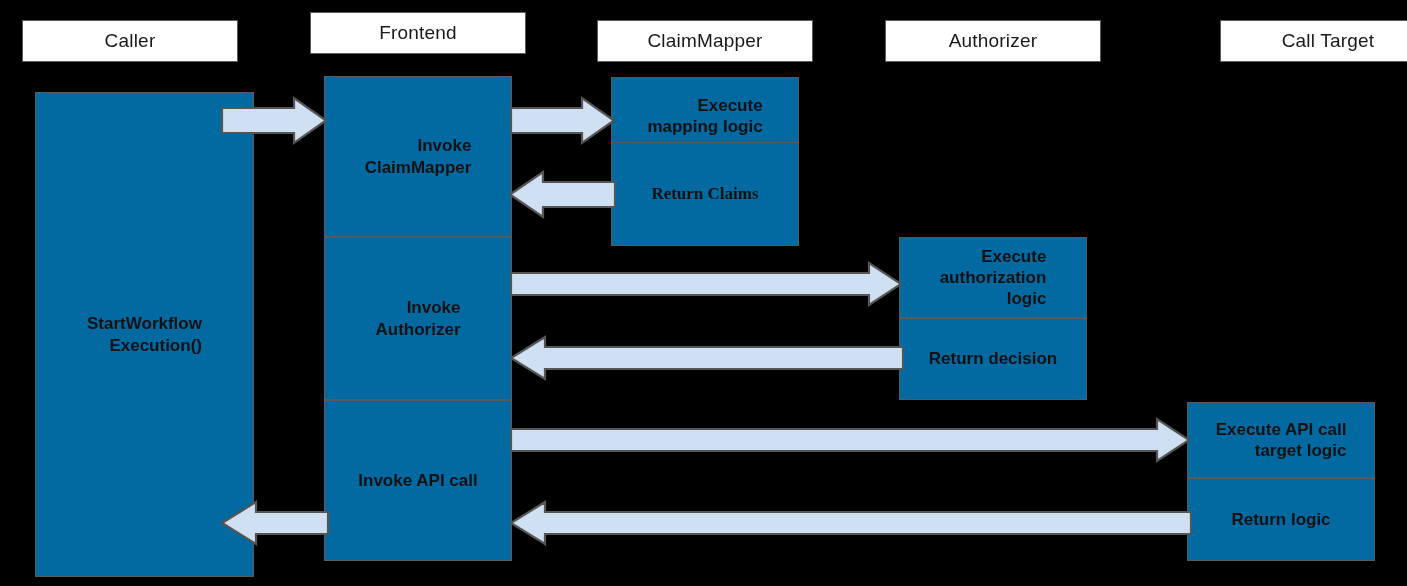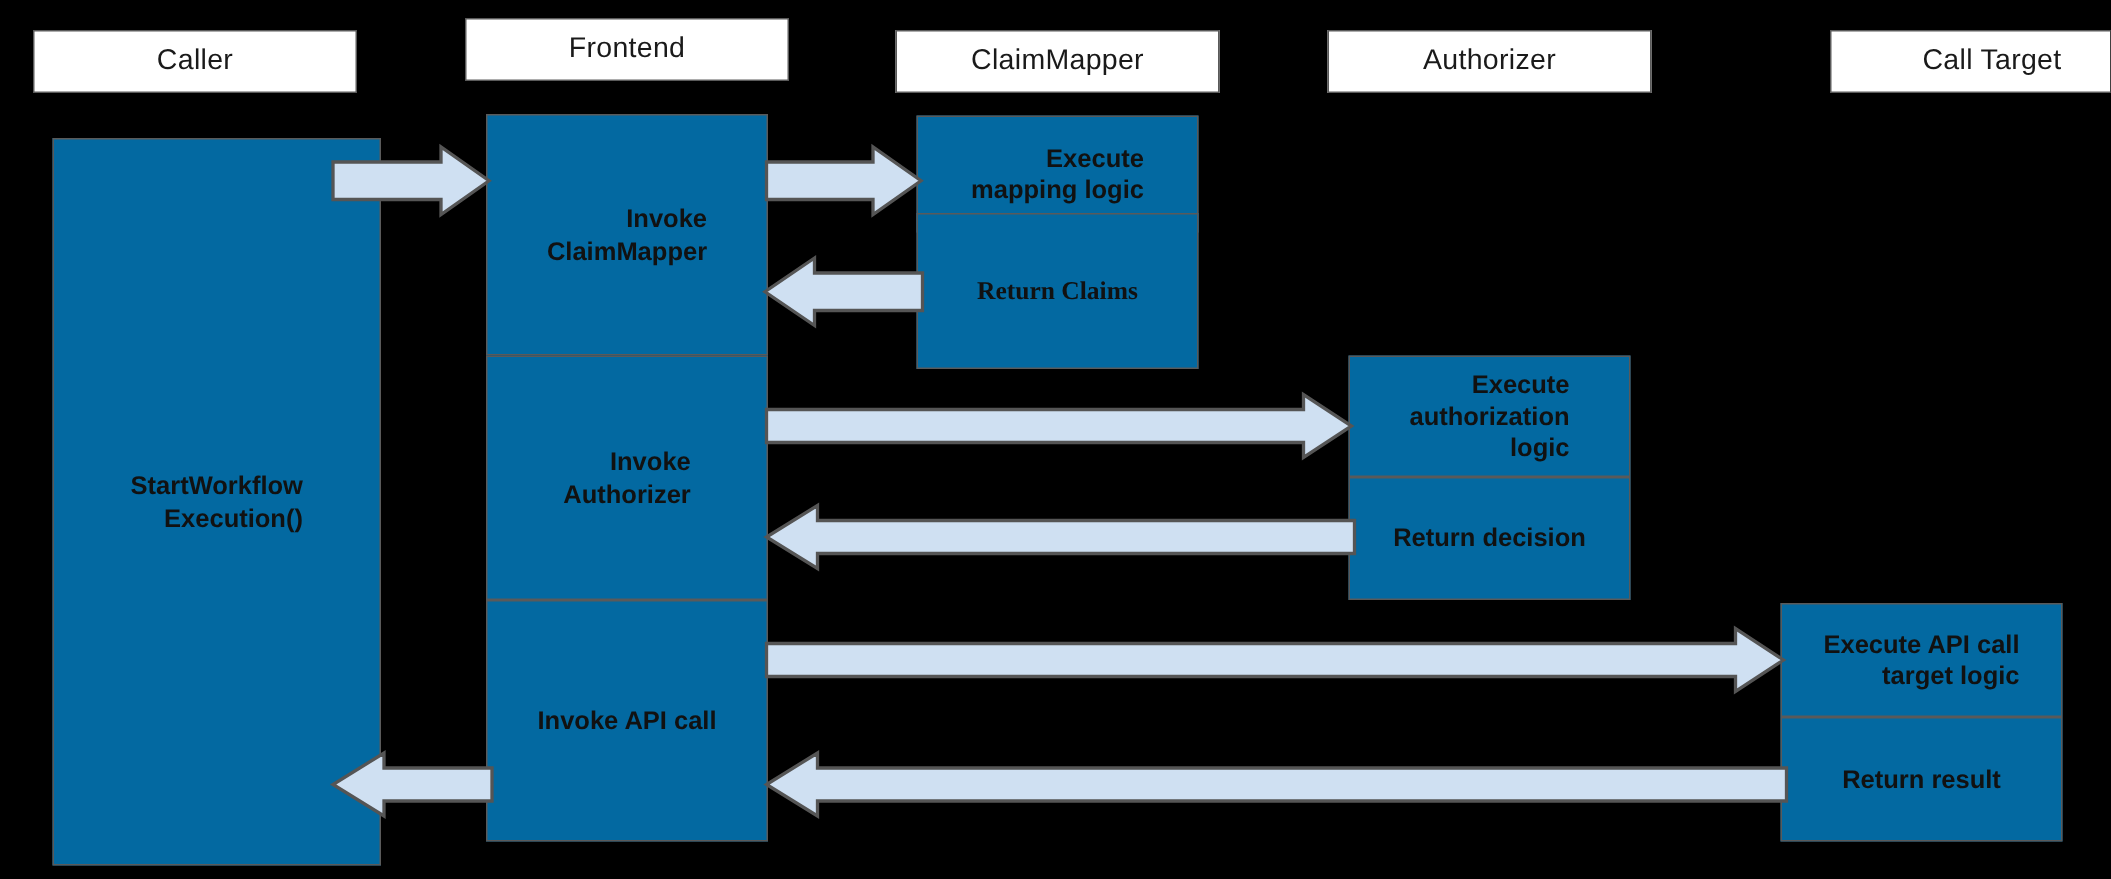--- a/index.html
+++ b/index.html
@@ -122,21 +122,21 @@
   <div class="act-box" style="left:1187px; top:402px; width:188px; height:76px;">
     <span class="label-span">Execute API call
 target logic</span>
   </div>
 
   <div class="act-box" style="left:899px; top:318px; width:188px; height:82px;">
     <span class="label-span">Return decision</span>
   </div>
 
   <div class="act-box" style="left:1187px; top:478px; width:188px; height:83px;">
-    <span class="label-span">Return result</span>
+    <span class="label-span">Return logic</span>
   </div>
 
   <div class="arrow" style="left:222px; top:98px; width:105px; height:45px;">
     <svg width="105" height="45" viewBox="0 0 105 45">
       <polygon points="0,10 72,10 72,0 104,22.5 72,45 72,35 0,35" fill="#cfe0f2" stroke="#555555" stroke-width="2.2" stroke-linejoin="miter"></polygon>
     </svg>
   </div>
 
   <div class="arrow" style="left:511px; top:98px; width:104px; height:45px;">
     <svg width="104" height="45" viewBox="0 0 104 45">

